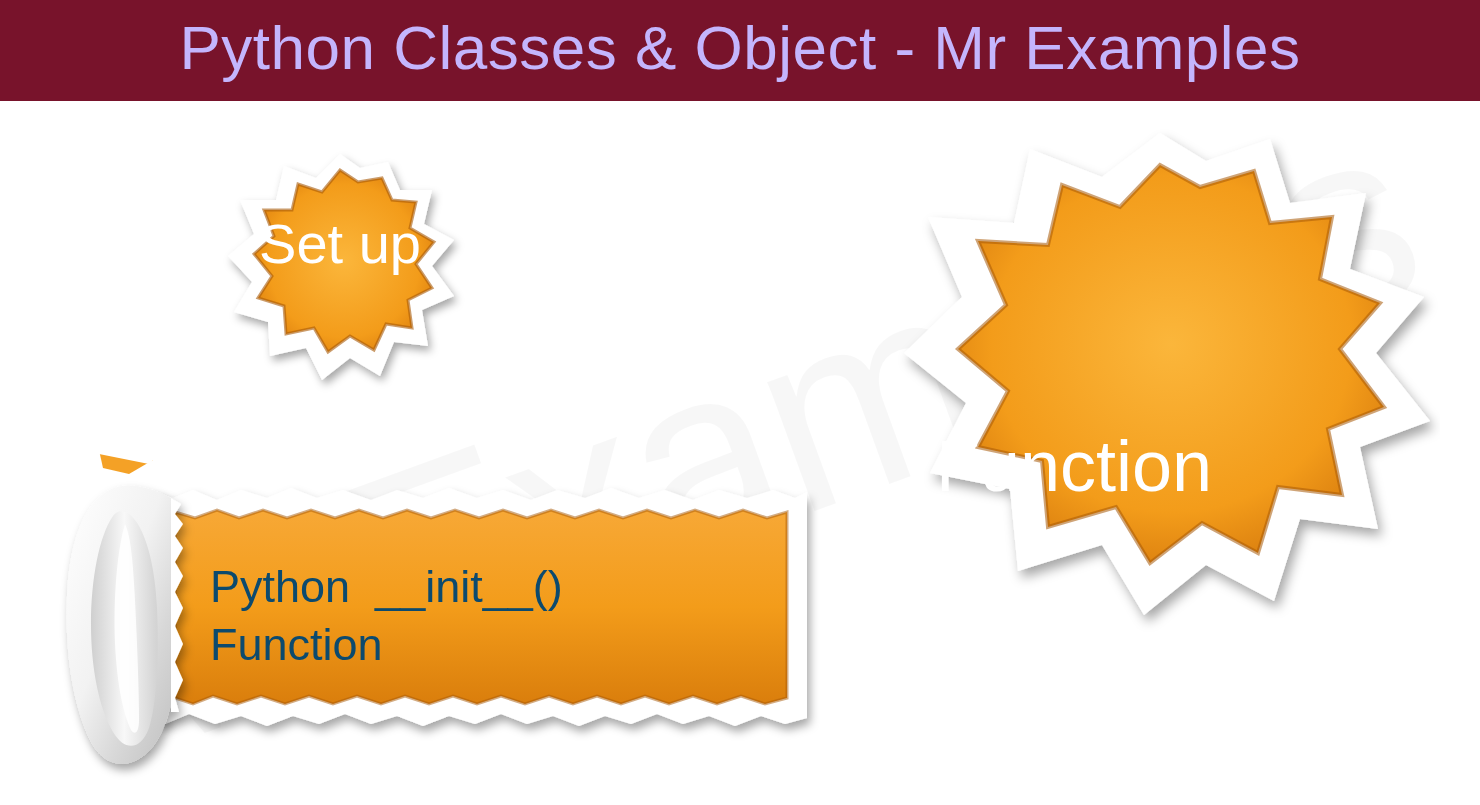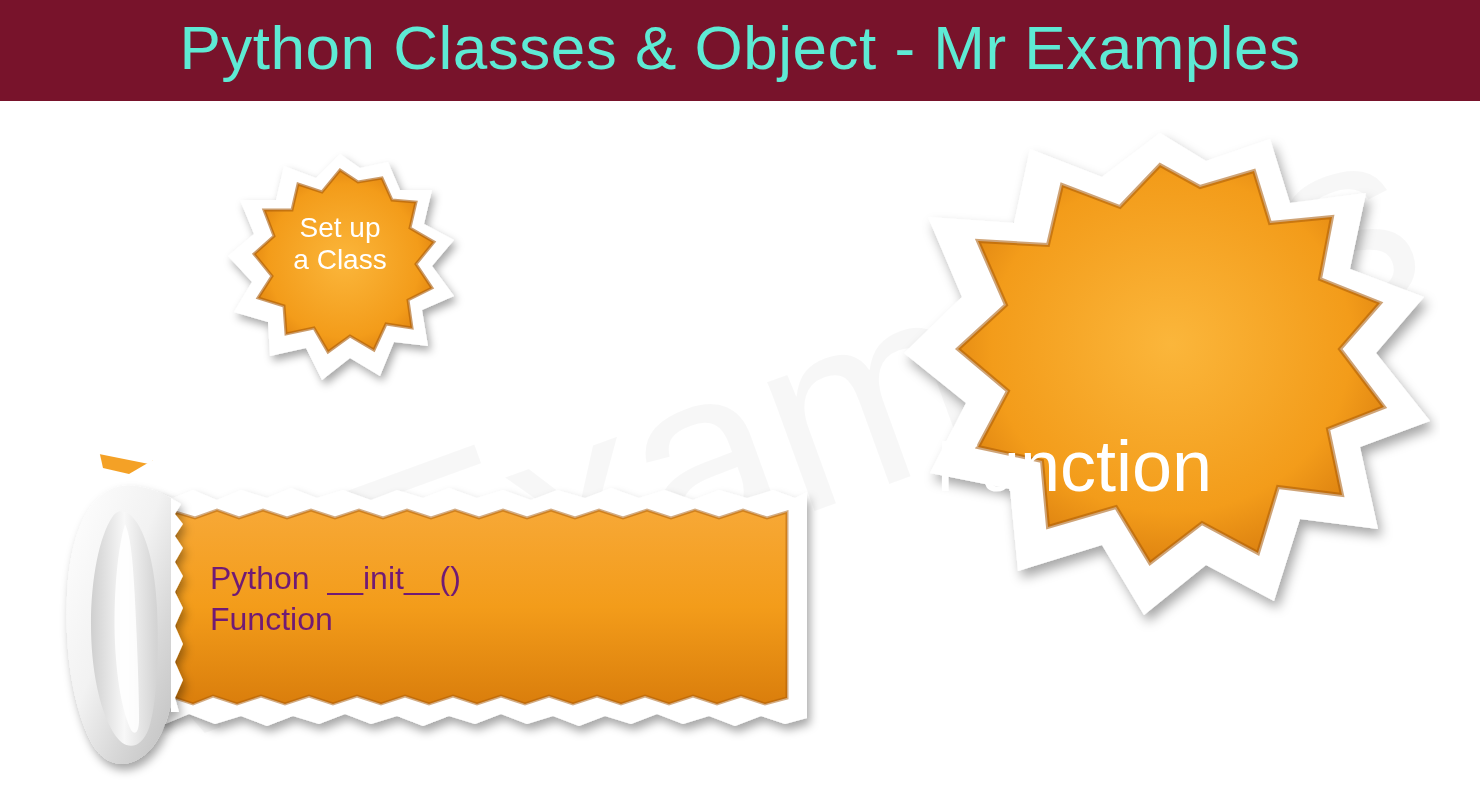--- a/index.html
+++ b/index.html
@@ -23,21 +23,21 @@
     font-weight: 400;
     white-space: nowrap;
     pointer-events: none;
     letter-spacing: -4px;
   }
 
   
   .header {
     width: 100%;
     background: #78132b;
-    color: #5eead4;
+    color: #c4b5fd;
     font-size: 62px;
     font-weight: 400;
     padding: 12px 40px 18px 40px;
     text-align: center;
     letter-spacing: 0.5px;
   }
 
   
   .small-circle-wrap {
     position: absolute;
@@ -47,21 +47,21 @@
     height: 260px;
   }
   .small-circle-wrap svg { position: absolute; top: 0; left: 0; }
   .small-circle-text {
     position: absolute;
     top: 64px;
     left: 0;
     width: 100%;
     text-align: center;
     color: #ffffff;
-    font-size: 28px;
+    font-size: 56px;
     line-height: 1.15;
     font-weight: 400;
   }
 
   
   .large-circle-wrap {
     position: absolute;
     left: 880px;
     top: 125px;
     width: 560px;
@@ -86,22 +86,22 @@
     left: 25px;
     top: 440px;
     width: 820px;
     height: 340px;
   }
   .rect-wrap svg { position: absolute; top: 0; left: 0; }
   .rect-text {
     position: absolute;
     left: 185px;
     top: 118px;
-    color: #701a75;
-    font-size: 32px;
+    color: #0c4a6e;
+    font-size: 45px;
     line-height: 1.28;
     font-weight: 400;
     white-space: pre;
   }
 </style>
 </head>
 <body>
 
 <div class="watermark">MrExamples</div>
 
@@ -121,21 +121,20 @@
     </defs>
 
     <path d="M130 6 L150 20 L178 14 L190 42 L222 42 L214 76 L244 92 L222 118 L244 148 L212 162 L218 198 L184 194 L170 228 L140 210 L112 232 L96 200 L60 208 L58 174 L24 164 L42 134 L18 108 L44 86 L30 52 L66 52 L74 18 L106 30 Z" fill="#ffffff" filter="url(#shadSmall)"></path>
 
     <path d="M130 22 L148 34 L172 30 L182 52 L206 54 L200 80 L224 94 L206 116 L222 140 L198 152 L202 180 L176 176 L164 202 L140 188 L118 204 L104 180 L76 186 L74 158 L48 150 L62 128 L44 106 L64 88 L54 62 L82 62 L88 36 L112 44 Z" fill="url(#gSmall)"></path>
 
     <path d="M130 22 L148 34 L172 30 L182 52 L206 54 L200 80 L224 94 L206 116 L222 140 L198 152 L202 180 L176 176 L164 202 L140 188 L118 204 L104 180 L76 186 L74 158 L48 150 L62 128 L44 106 L64 88 L54 62 L82 62 L88 36 L112 44 Z" fill="none" stroke="#a85a08" stroke-width="3" opacity="0.6"></path>
   </svg>
   <div class="small-circle-text">
     <span>Set up</span><br>
-    <span>a Class</span>
   </div>
 </div>
 
 <div class="large-circle-wrap">
   <svg width="560" height="560" viewBox="0 0 560 560">
     <defs>
       <radialGradient id="gLarge" cx="50%" cy="45%" r="65%">
         <stop offset="0%" stop-color="#fbb63b"></stop>
         <stop offset="65%" stop-color="#f39c1a"></stop>
         <stop offset="100%" stop-color="#cf720a"></stop>

